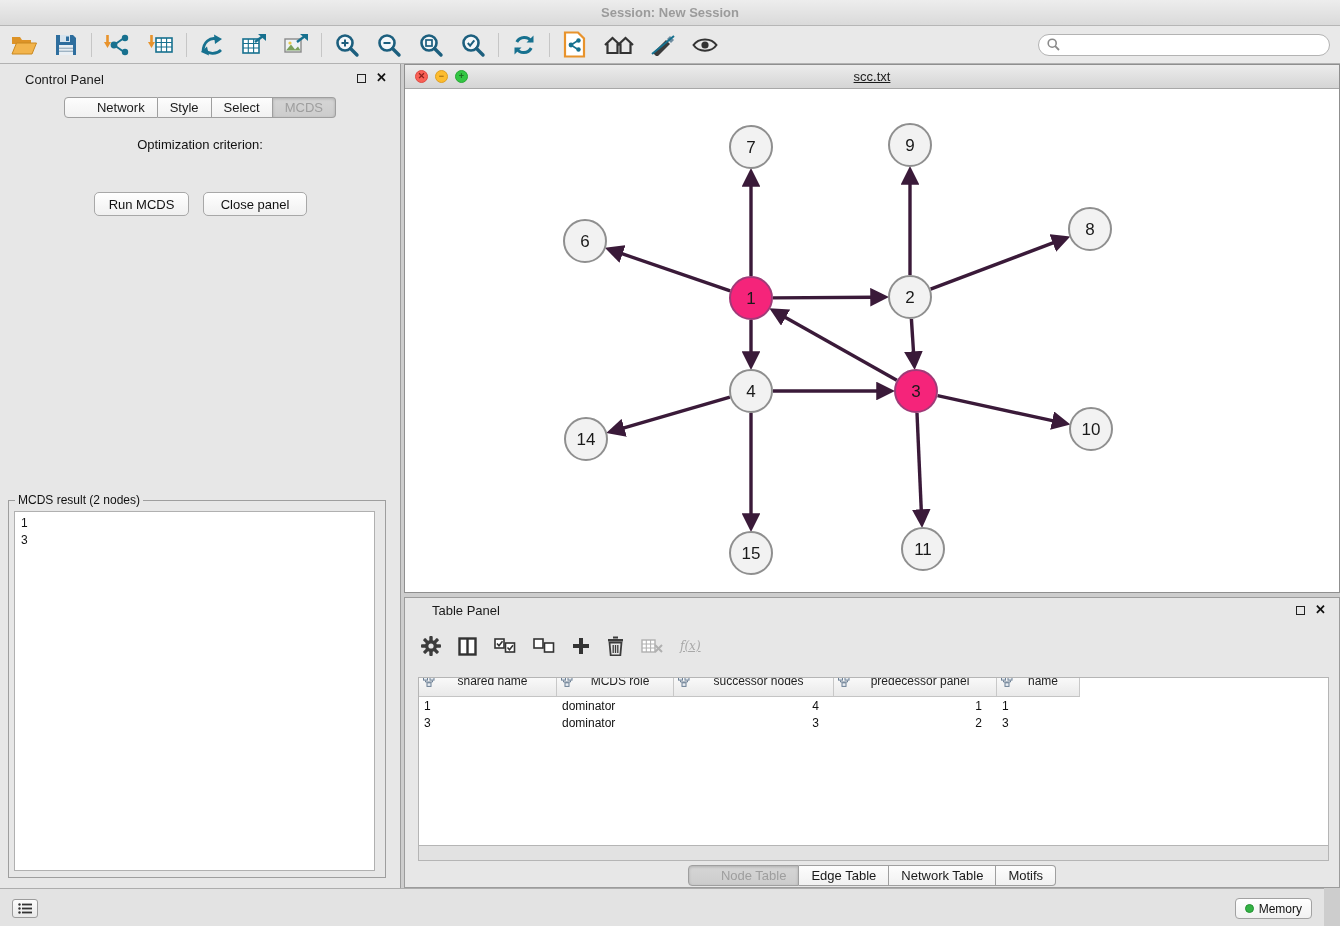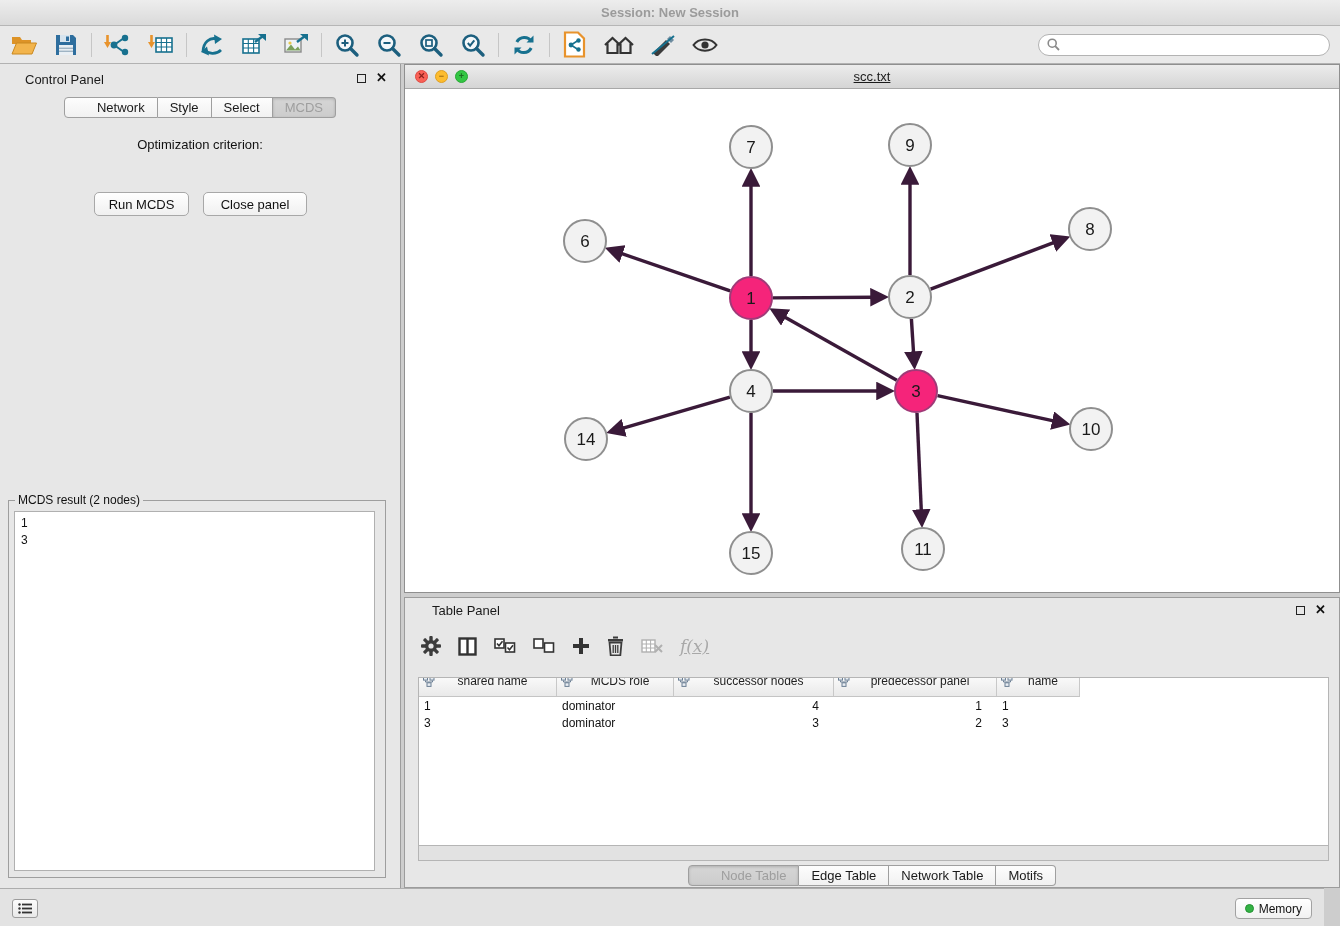--- a/index.html
+++ b/index.html
@@ -79,21 +79,21 @@
   .light.yellow { background:#fdbc2e; border:1px solid #dfa023; color:#9a6a12; }
   .light.green { background:#33c643; border:1px solid #27a834; color:#1d6e22; }
   #nw-canvas { position:relative; width:934px; height:503px; background:#fff; }
 
   
   #table-panel { position:absolute; left:404px; top:597px; width:936px; height:291px;
     background:#e7e7e7; border:1px solid #9c9c9c; }
   #tp-toolbar { position:absolute; left:16px; top:28px; height:40px; display:flex;
     align-items:center; gap:17px; }
   .tpi { display:flex; align-items:center; justify-content:center; background:none; border:none; }
-  #fx-label { font-family:"DejaVu Serif",serif; font-style:italic; color:#a8a8a8; font-size:17px;text-decoration:underline; }
+  #fx-label { font-family:"DejaVu Serif",serif; font-style:italic; color:#a8a8a8; font-size:12px;text-decoration:underline; }
   #node-table { position:absolute; left:13px; top:79px; width:911px; height:169px;
     background:#fff; border:1px solid #b5b5b5; overflow:hidden; }
   #nt-head { display:flex; height:19px; width:max-content;
     background:linear-gradient(#f9f9f9,#e9e9e9); border-bottom:1px solid #c4c4c4; }
   .th { display:flex; align-items:center; border-right:1px solid #c8c8c8;
     font-size:12px; color:#222; padding:0 2px 12px 4px; }
   .thlabel { flex:1; text-align:center; padding-right:4px; }
   .tr { display:flex; height:17px; font-size:12px; color:#111; align-items:center; }
   .td { padding:0 5px; overflow:hidden; white-space:nowrap; }
   #tp-scrollstrip { position:absolute; left:13px; top:248px; width:911px; height:15px;

